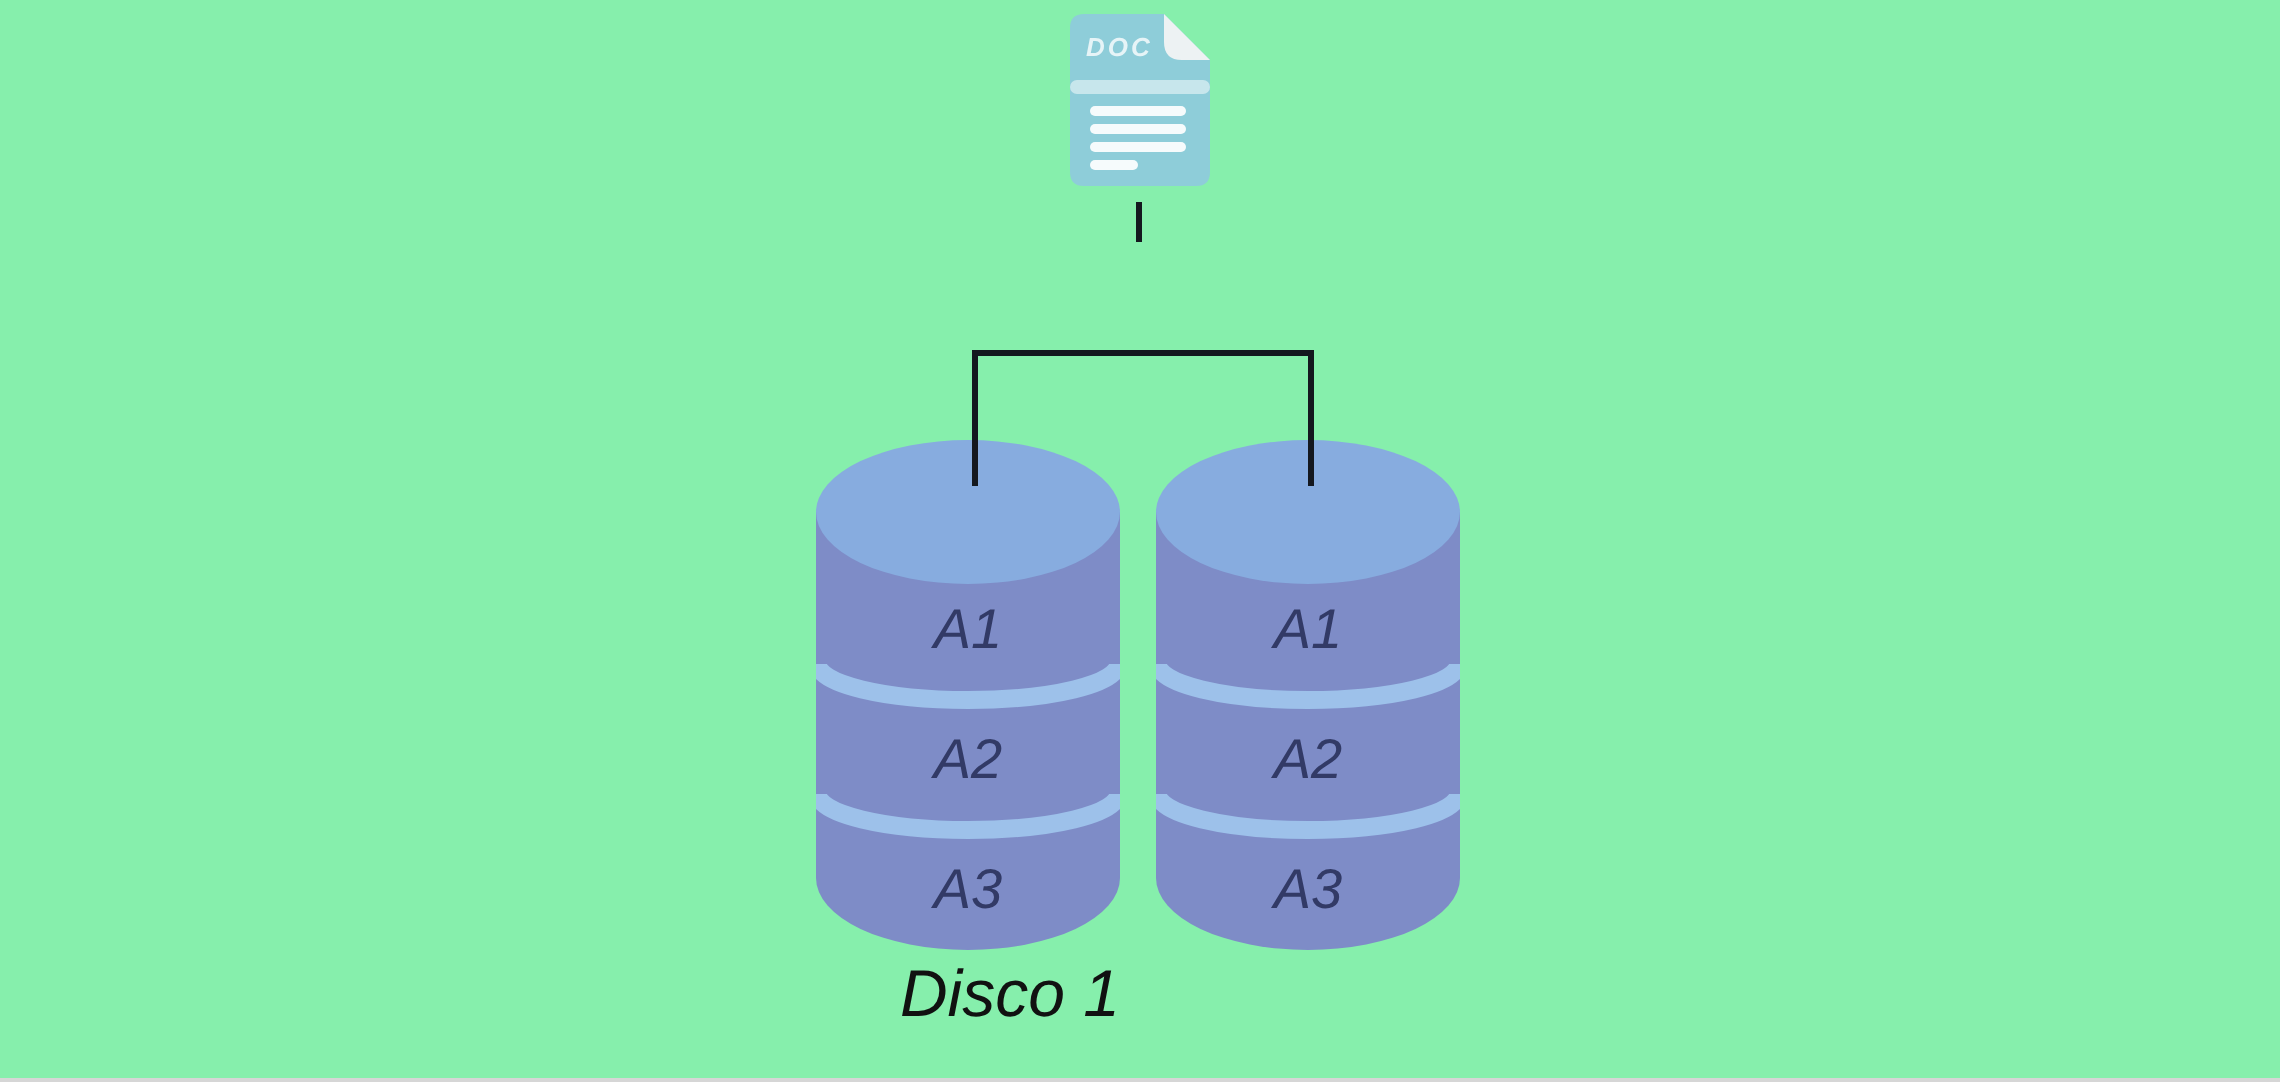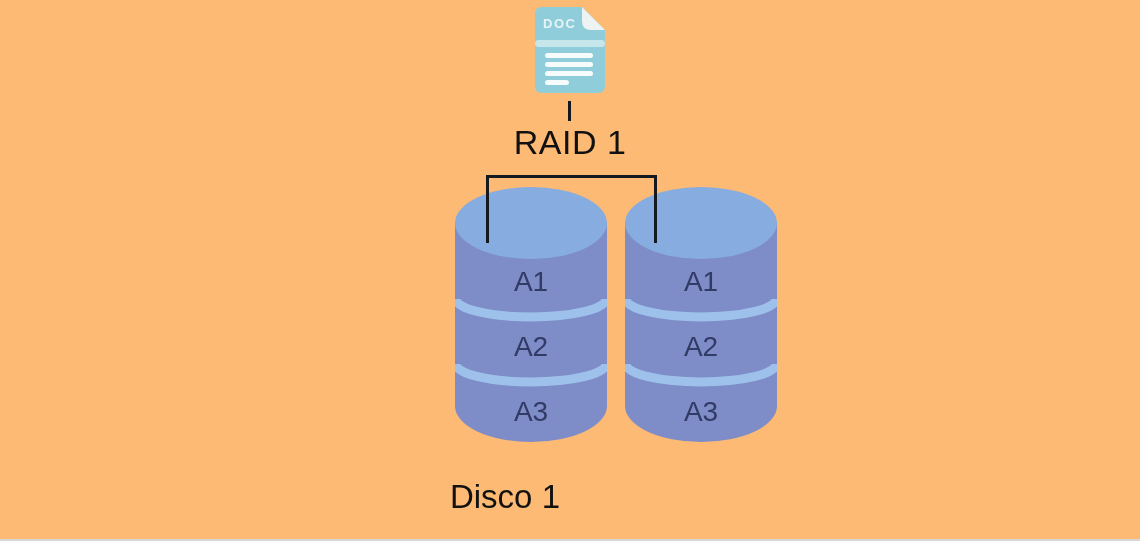--- a/index.html
+++ b/index.html
@@ -1,22 +1,23 @@
 <!DOCTYPE html>
 <html><head>
 <meta charset="utf-8">
 <style>
   html, body { margin: 0; padding: 0; background: #ffffff; }
   .canvas {
     position: relative;
     width: 1140px;
     height: 541px;
-    background: #fdba74;
+    background: #86efac;
     overflow: hidden;
     font-family: "Liberation Sans", "DejaVu Sans", sans-serif;
+    font-style: italic;
   }
 
   
   .doc-icon { position: absolute; left: 535px; top: 7px; width: 70px; height: 86px; }
 
   
   .stub-line {
     position: absolute; left: 568px; top: 101px;
     width: 3px; height: 20px; background: #14181f; z-index: 3;
   }
@@ -32,21 +33,21 @@
   .bracket-v.right { left: 654px; }
 
   
   .raid-title {
     position: absolute; left: 450px; top: 124px; width: 240px;
     text-align: center; font-size: 34px; line-height: 36px;
     color: #111111; letter-spacing: 0.5px;
   }
 
   
-  .cylinder { position: absolute; top: 187px; width: 152px; height: 255px; z-index: 1; margin-left: 47px; }
+  .cylinder { position: absolute; top: 220px; width: 152px; height: 255px; z-index: 1; }
   .cylinder.one { left: 408px; }
   .cylinder.two { left: 578px; }
   .cylinder svg { position: absolute; left: 0; top: 0; }
   .block-label {
     position: absolute; left: 0; width: 152px; text-align: center;
     font-size: 28px; line-height: 32px; color: #323a66; z-index: 2;
   }
   .block-label.b1 { top: 79px; }
   .block-label.b2 { top: 144px; }
   .block-label.b3 { top: 209px; }
@@ -78,21 +79,20 @@
       <rect x="10" y="46" width="48" height="5" rx="2.5" fill="#ffffff" opacity="0.92"></rect>
       <rect x="10" y="55" width="48" height="5" rx="2.5" fill="#ffffff" opacity="0.92"></rect>
       <rect x="10" y="64" width="48" height="5" rx="2.5" fill="#ffffff" opacity="0.92"></rect>
       <rect x="10" y="73" width="24" height="5" rx="2.5" fill="#ffffff" opacity="0.92"></rect>
       <text x="8" y="21" font-size="13" font-weight="bold" letter-spacing="1.5" fill="rgba(255,255,255,0.78)">DOC</text>
     </svg>
   </div>
 
   <div class="stub-line"></div>
 
-  <div class="raid-title">RAID 1</div>
 
   <div class="bracket-h"></div>
   <div class="bracket-v left"></div>
   <div class="bracket-v right"></div>
 
   <div class="cylinder one">
     <svg width="152" height="255" viewBox="0 0 152 255">
       <path d="M0,36 H152 V219 A76,36 0 0 1 0,219 Z" fill="#7e8cc7"></path>
       <path d="M1,112 A75,18 0 0 0 151,112" fill="none" stroke-width="9" stroke="#9dc1ea"></path>
       <path d="M1,177 A75,18 0 0 0 151,177" fill="none" stroke-width="9" stroke="#9dc1ea"></path>

